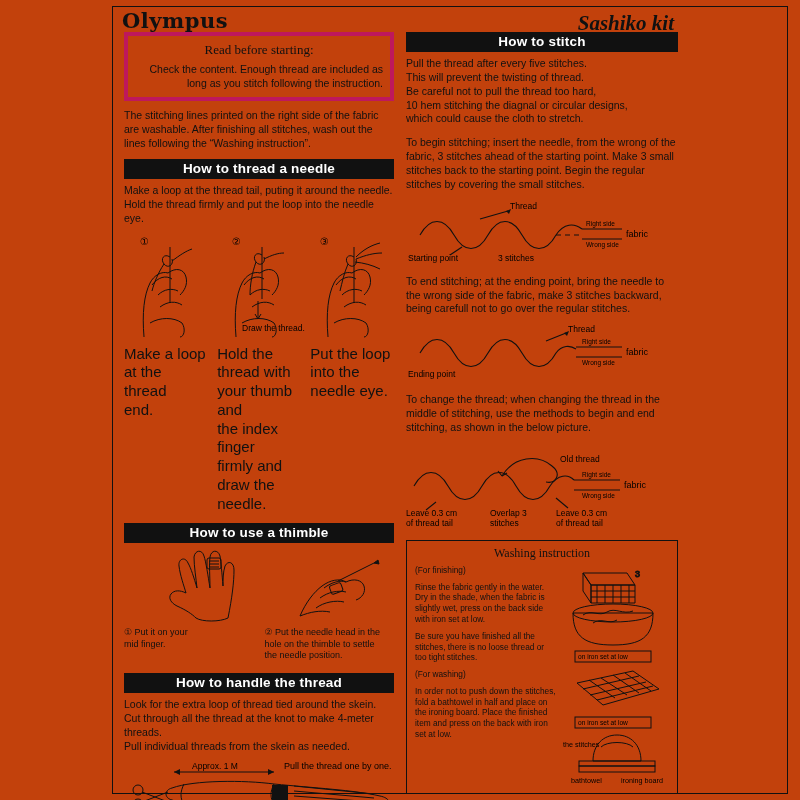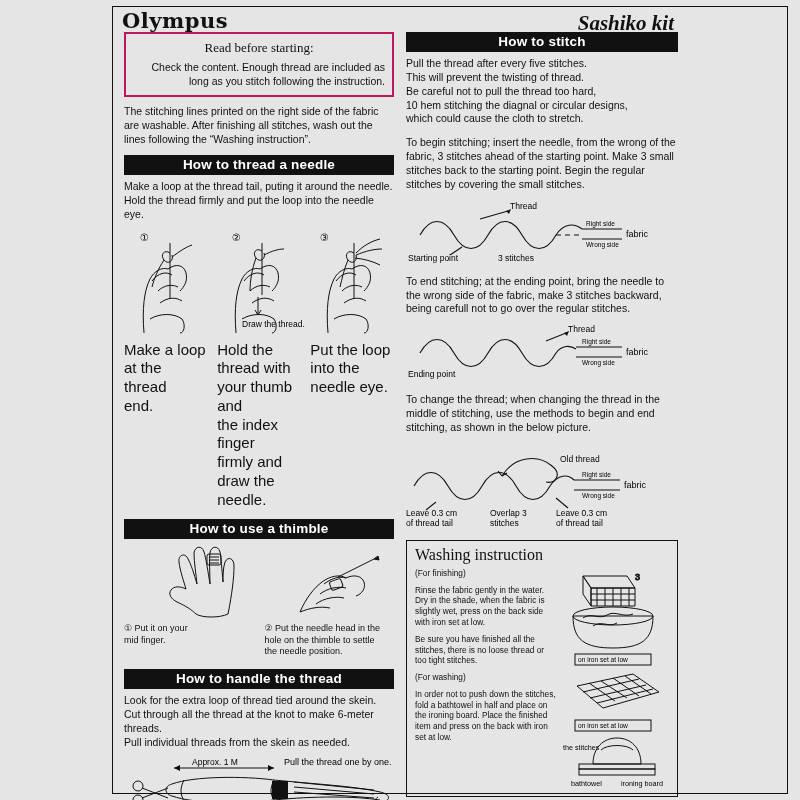--- a/index.html
+++ b/index.html
@@ -13,21 +13,21 @@
     font-family: "Liberation Sans", sans-serif;
     color: #111;
     overflow: hidden;
   }
   .page {
     position: relative;
     width: 800px;
     height: 800px;
     box-sizing: border-box;
     padding: 8px 10px 8px 10px;
-    background: #e5e5e5;
+    background: #c2410c;
   }
   .frame {
     position: absolute;
     left: 112px;
     top: 6px;
     width: 676px;
     height: 788px;
     border: 1px solid #111;
     box-sizing: border-box;
   }
@@ -68,21 +68,21 @@
     background: #111;
     color: #fff;
     text-align: center;
     font-weight: bold;
     font-size: 13.5px;
     padding: 2px 0 3px 0;
     margin: 0 0 5px 0;
     letter-spacing: 0.2px;
   }
   .boxed {
-    border: 2px solid #be185d;
+    border: 4px solid #be185d;
     padding: 5px 7px 7px 7px;
     box-sizing: border-box;
   }
   p {
     margin: 0 0 7px 0;
     font-size: 10.5px;
     line-height: 1.32;
   }
   .read-title {
     text-align: center;
@@ -151,22 +151,22 @@
     line-height: 20px;
     letter-spacing: 0.2px;
   }
 
   .wash-box {
     border: 1px solid #111;
     padding: 5px 8px 6px 8px;
     box-sizing: border-box;
   }
   .wash-title {
-    text-align: left;
-    font-size: 16px;
+    text-align: center;
+    font-size: 12px;
     font-family: "Liberation Serif", serif;
     margin-bottom: 4px;
   }
   .wash-cols { display: flex; }
   .wash-left { width: 150px; padding-right: 6px; box-sizing: border-box; }
   .wash-right { width: 106px; }
   .wash-left p { font-size: 8.3px; line-height: 1.3; margin-bottom: 6px; }
 </style>
 </head>
 <body>
@@ -304,21 +304,21 @@
         <span>②</span>
         <span style="white-space:pre-line;">Put the needle head in the
 hole on the thimble to settle
 the needle position.</span>
       </div>
     </div>
 
     <div class="barhead" style="margin-top:12px;">How to handle the thread</div>
 
     <p style="white-space:pre-line;">Look for the extra loop of thread tied around the skein.
-Cut through all the thread at the knot to make 6-meter threads.
+Cut through all the thread at the knot to make 4-meter threads.
 Pull individual threads from the skein as needed.</p>
 
     <div class="fig">
       <svg width="270" height="68" viewBox="0 0 270 68">
 
         <g fill="none" stroke="#111" stroke-width="1">
           <path d="M48 28 C70 20 120 20 150 24 C190 28 230 30 256 36"></path>
           <path d="M48 40 C70 48 120 48 150 44 C190 40 230 40 256 44"></path>
           <path d="M48 28 C40 30 40 38 48 40"></path>
           <path d="M60 24 C56 32 56 38 60 45"></path>

